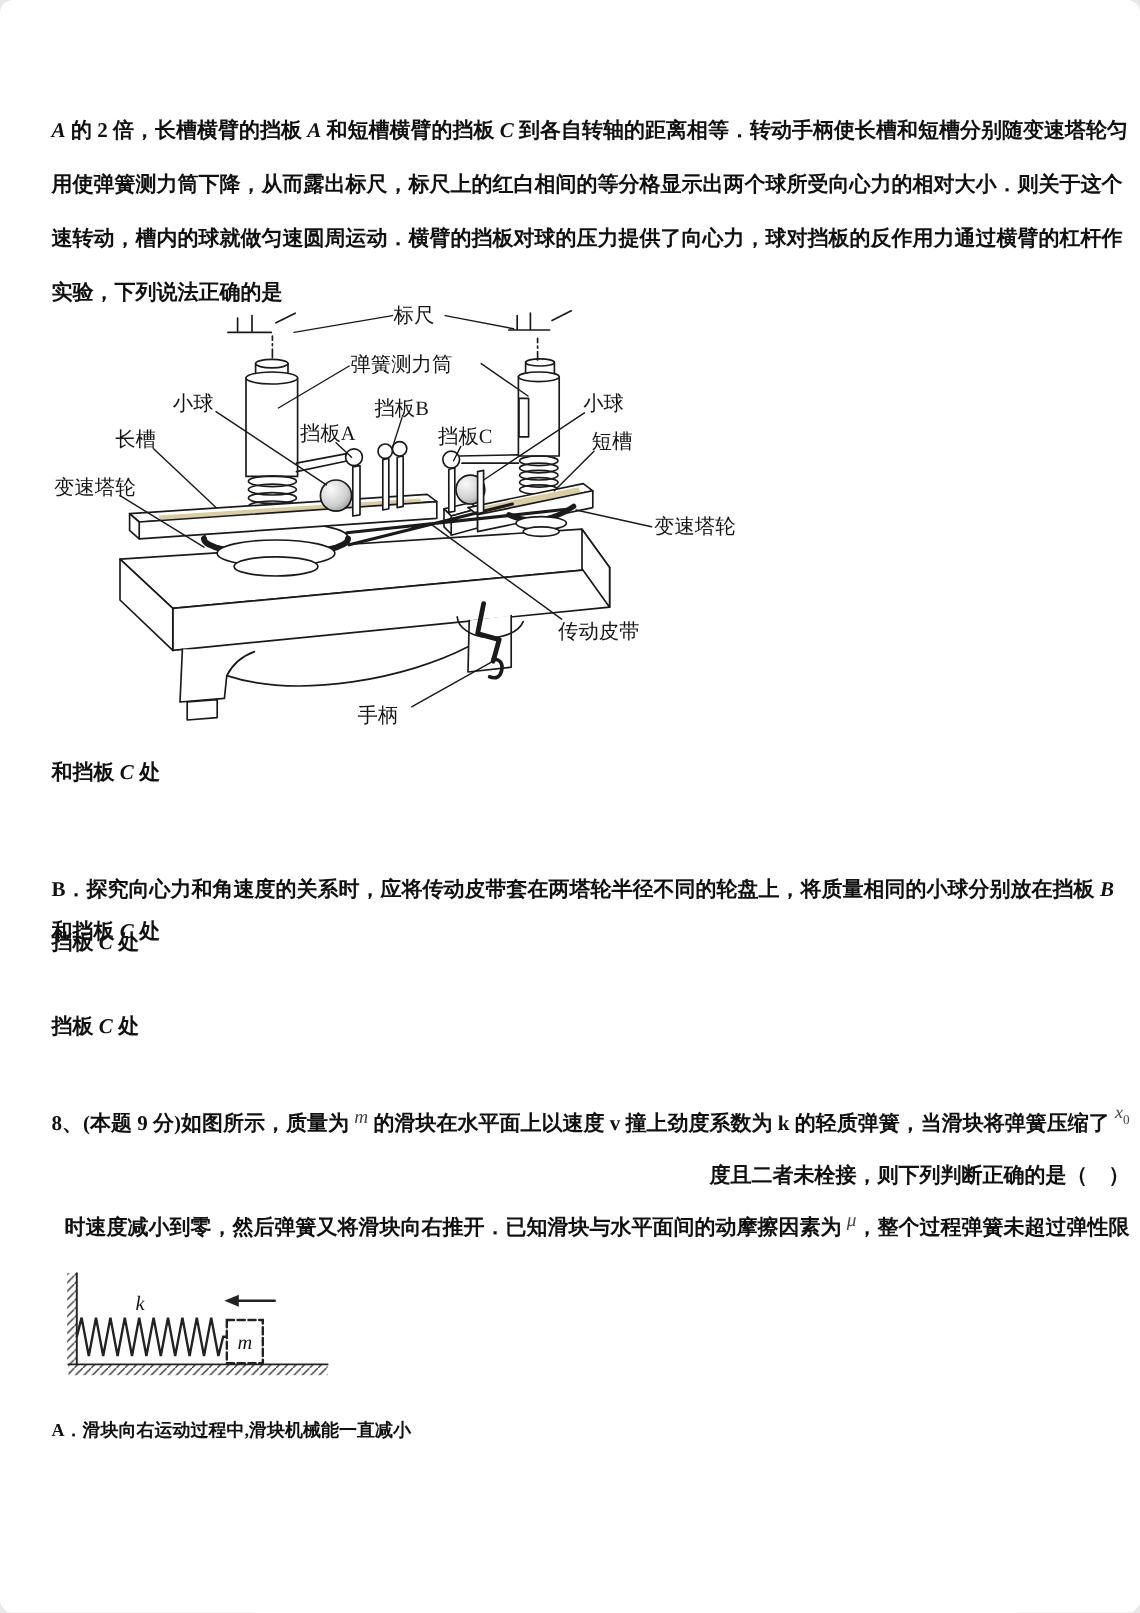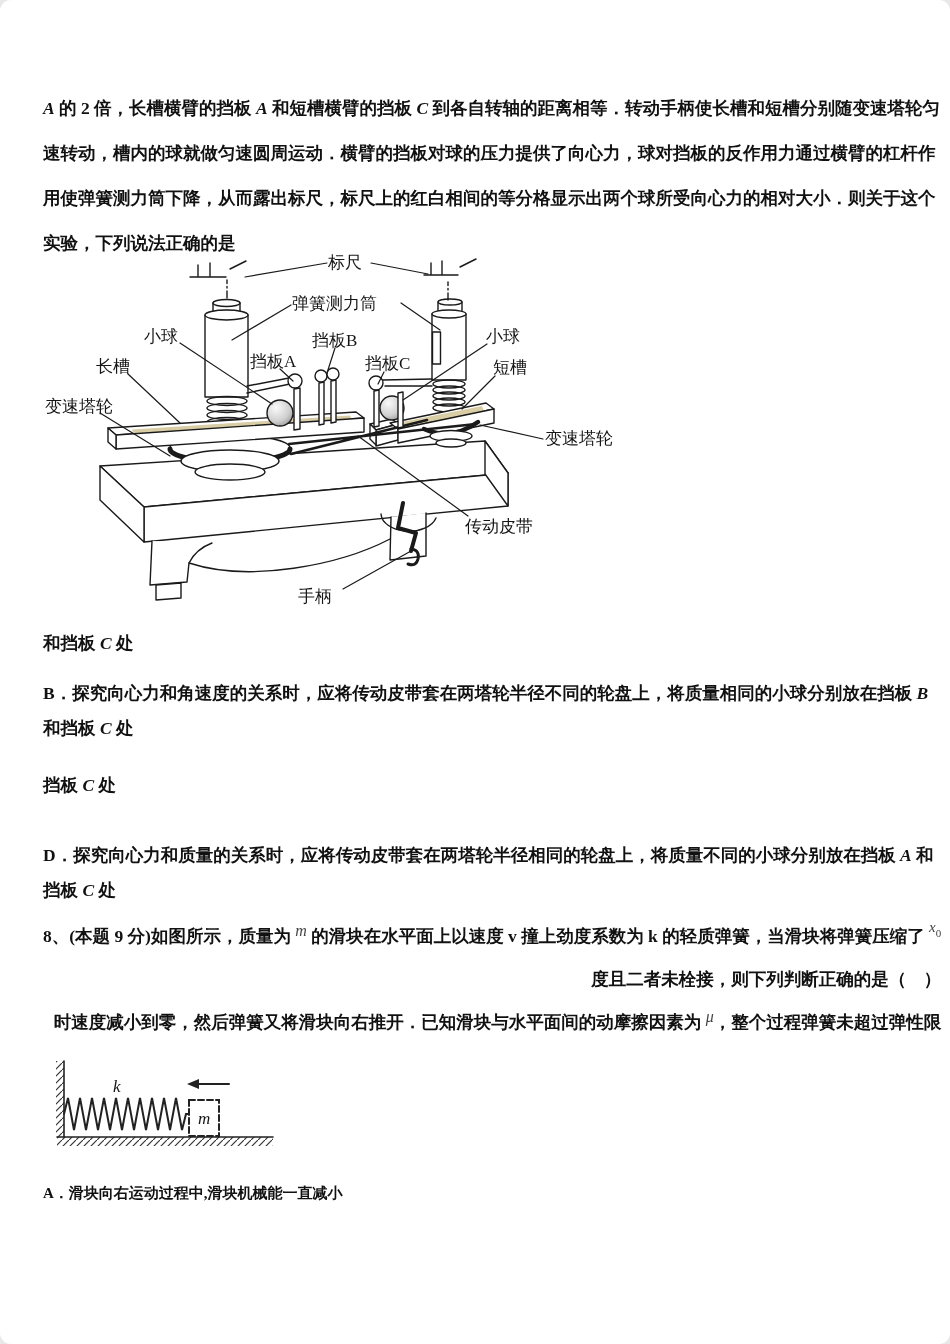--- a/index.html
+++ b/index.html
@@ -18,22 +18,22 @@
   .fig2{position:absolute;left:55px;top:1056px;width:260px;height:100px;}
   svg text{font-family:"Liberation Serif","DejaVu Serif",serif;font-size:17px;fill:#151515;}
 </style>
 </head>
 <body>
 
 <div class="page">
 
   <div class="tblock" style="top:86px;">
     <div class="tline"><span class="seg-i">A</span><span> 的 2 倍，长槽横臂的挡板 </span><span class="seg-i">A</span><span> 和短槽横臂的挡板 </span><span class="seg-i">C</span><span> 到各自转轴的距离相等．转动手柄使长槽和短槽分别随变速塔轮匀</span></div>
+    <div class="tline"><span>用使弹簧测力筒下降，从而露出标尺，标尺上的红白相间的等分格显示出两个球所受向心力的相对大小．则关于这个</span></div>
     <div class="tline"><span>速转动，槽内的球就做匀速圆周运动．横臂的挡板对球的压力提供了向心力，球对挡板的反作用力通过横臂的杠杆作</span></div>
-    <div class="tline"><span>用使弹簧测力筒下降，从而露出标尺，标尺上的红白相间的等分格显示出两个球所受向心力的相对大小．则关于这个</span></div>
     <div class="tline"><span>实验，下列说法正确的是</span></div>
   </div>
 
   <svg class="fig1" viewBox="0 0 620 362">
     <defs>
       <radialGradient id="ballg" cx="35%" cy="30%" r="80%">
         <stop offset="0%" stop-color="#fafafa"></stop>
         <stop offset="65%" stop-color="#cfcfcf"></stop>
         <stop offset="100%" stop-color="#979797"></stop>
       </radialGradient>
@@ -178,29 +178,28 @@
       <text x="5" y="160">变速塔轮</text>
       <text x="505" y="192">变速塔轮</text>
       <text x="425" y="280">传动皮带</text>
       <text x="258" y="350">手柄</text>
     </g>
   </svg>
 
   <div class="tblock" style="top:626px;">
     <div class="oline"><span>和挡板 </span><span class="seg-i">C</span><span> 处</span></div>
   </div>
-  <div class="tblock" style="top:676px;">
+  <div class="tblock" style="top:724px;">
     <div class="oline"><span>B．探究向心力和角速度的关系时，应将传动皮带套在两塔轮半径不同的轮盘上，将质量相同的小球分别放在挡板 </span><span class="seg-i">B</span></div>
     <div class="oline"><span>和挡板 </span><span class="seg-i">C</span><span> 处</span></div>
   </div>
   <div class="tblock" style="top:768px;">
     <div class="oline"><span>挡板 </span><span class="seg-i">C</span><span> 处</span></div>
   </div>
   <div class="tblock" style="top:838px;">
-    <div class="oline"><span>D．探究向心力和质量的关系时，应将传动皮带套在两塔轮半径相同的轮盘上，将质量不同的小球分别放在挡板 </span><span class="seg-i">A</span><span> 和</span></div>
     <div class="oline"><span>挡板 </span><span class="seg-i">C</span><span> 处</span></div>
   </div>
 
   <div class="tblock" style="top:915px;">
     <div class="qline"><span>8、(本题 9 分)如图所示，质量为 </span><span class="seg-m">m</span><span> 的滑块在水平面上以速度 v 撞上劲度系数为 k 的轻质弹簧，当滑块将弹簧压缩了 </span><span class="seg-xv">x</span><span class="seg-x0">0</span></div>
     <div class="qline"><span>度且二者未栓接，则下列判断正确的是（　）</span></div>
     <div class="qline"><span>时速度减小到零，然后弹簧又将滑块向右推开．已知滑块与水平面间的动摩擦因素为 </span><span class="seg-m">μ</span><span>，整个过程弹簧未超过弹性限</span></div>
   </div>
 
   <svg class="fig2" viewBox="0 0 260 100">

